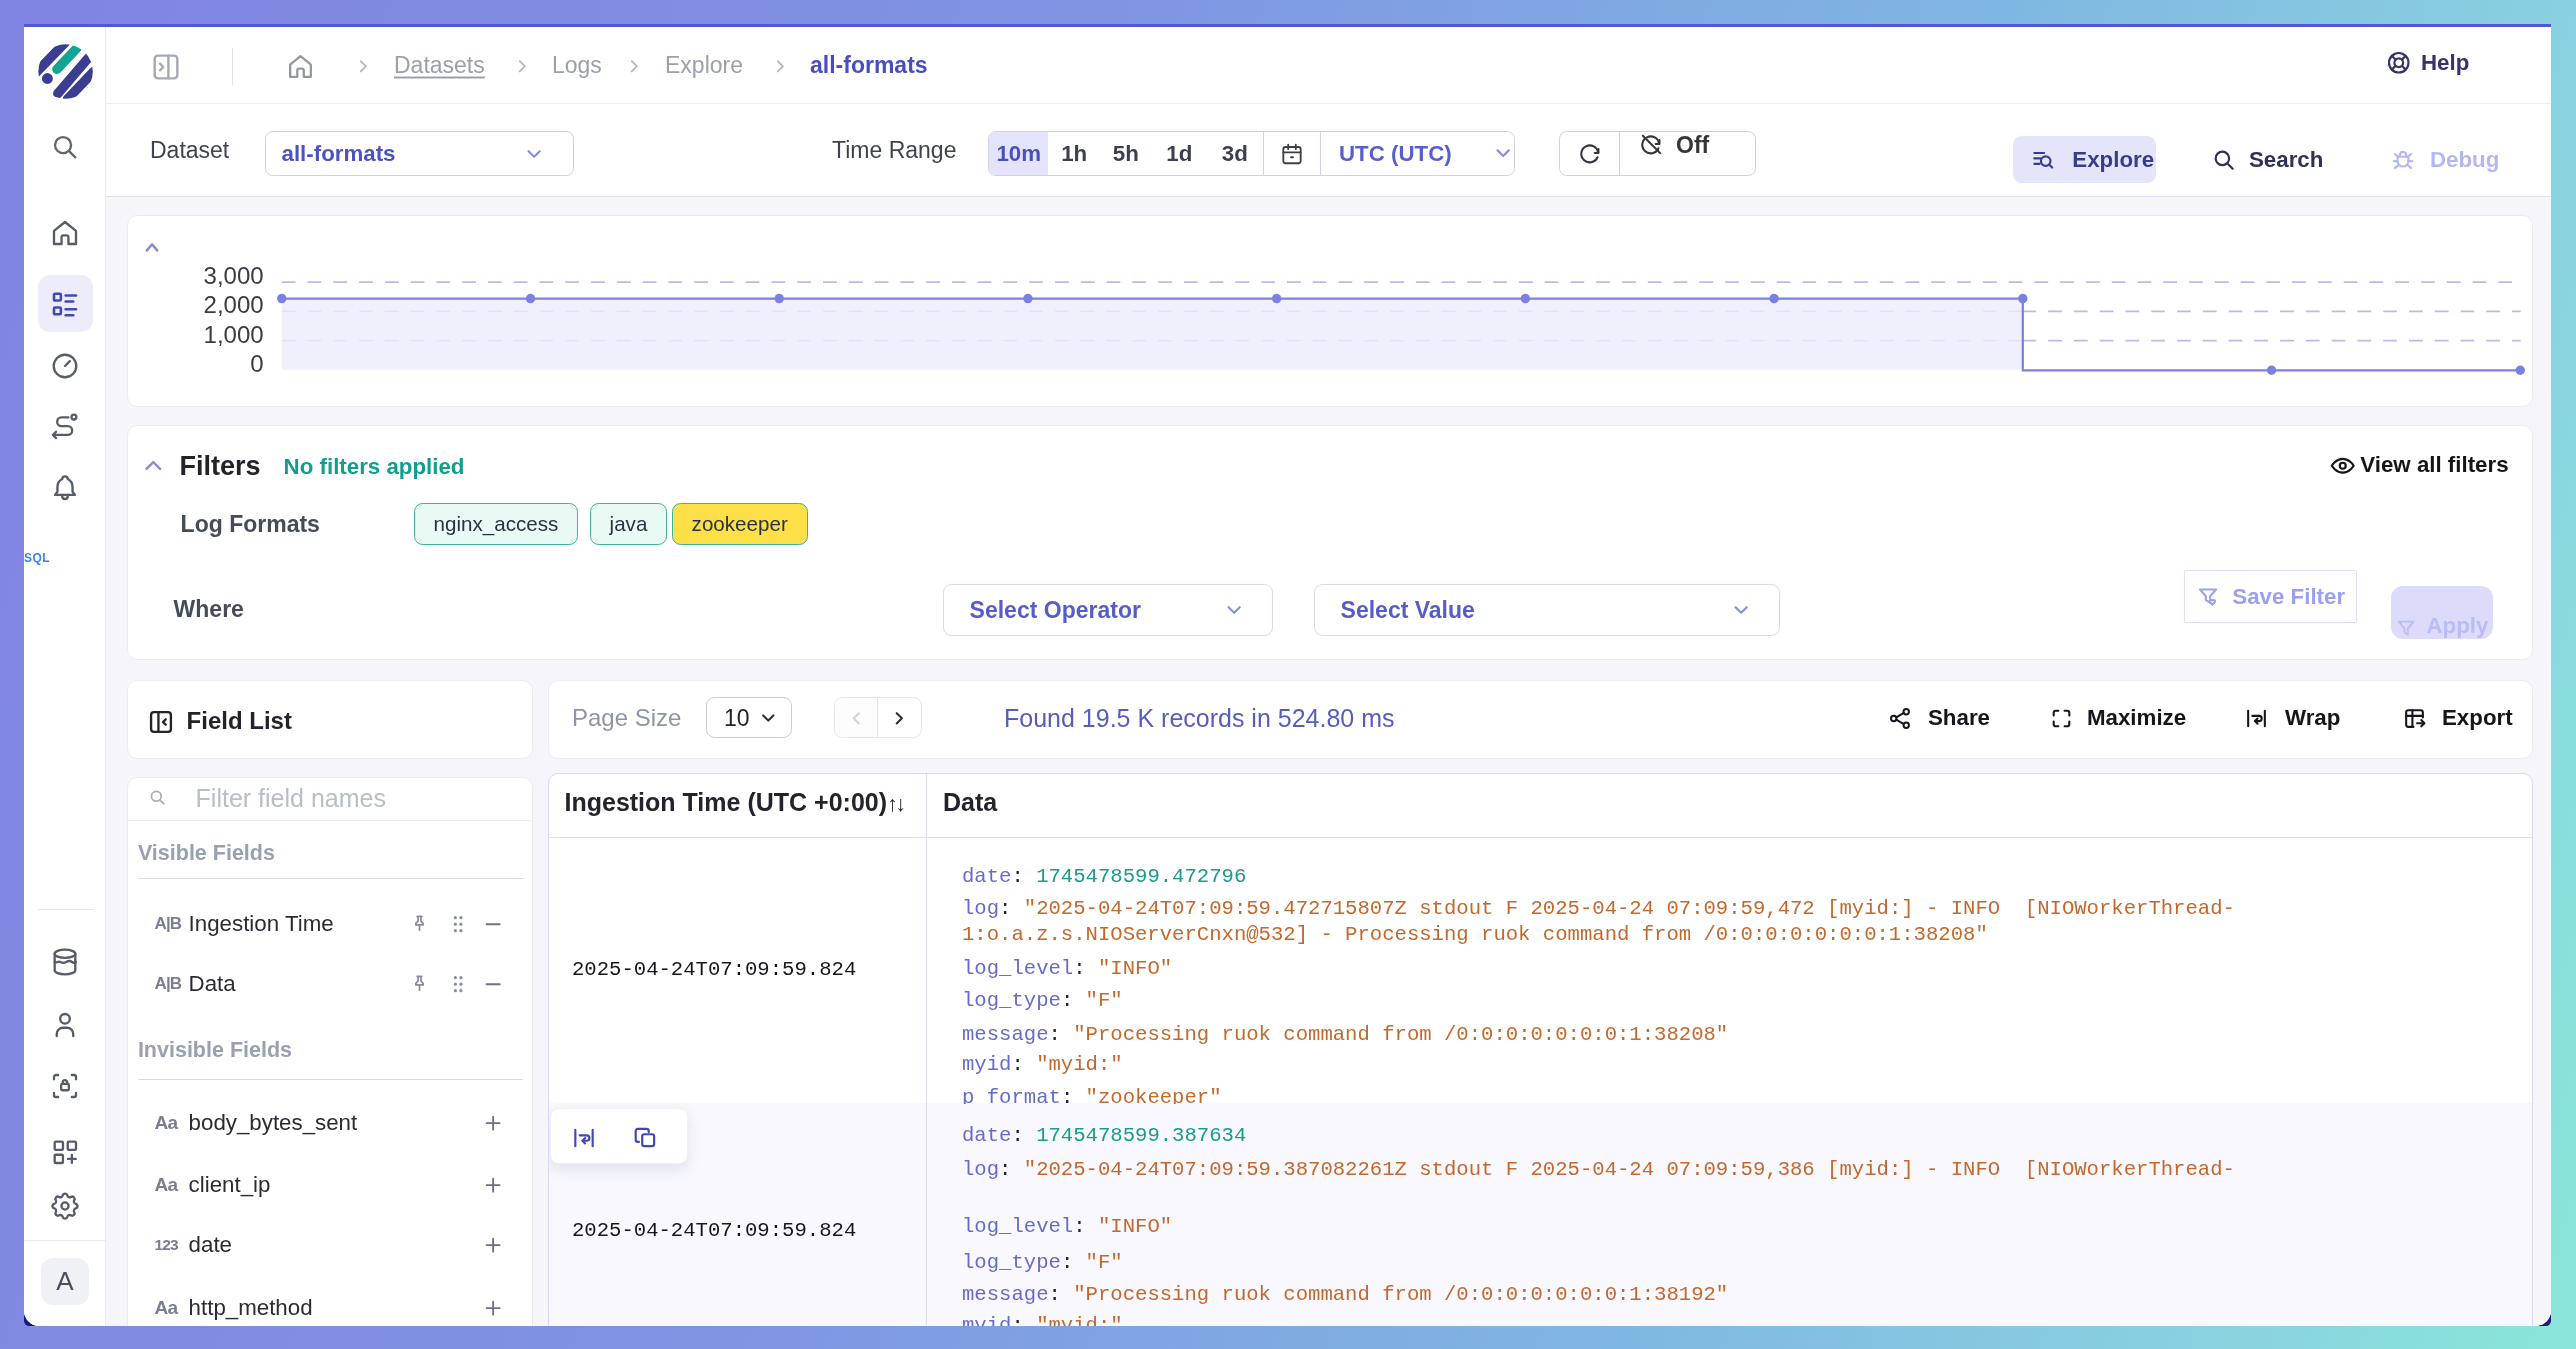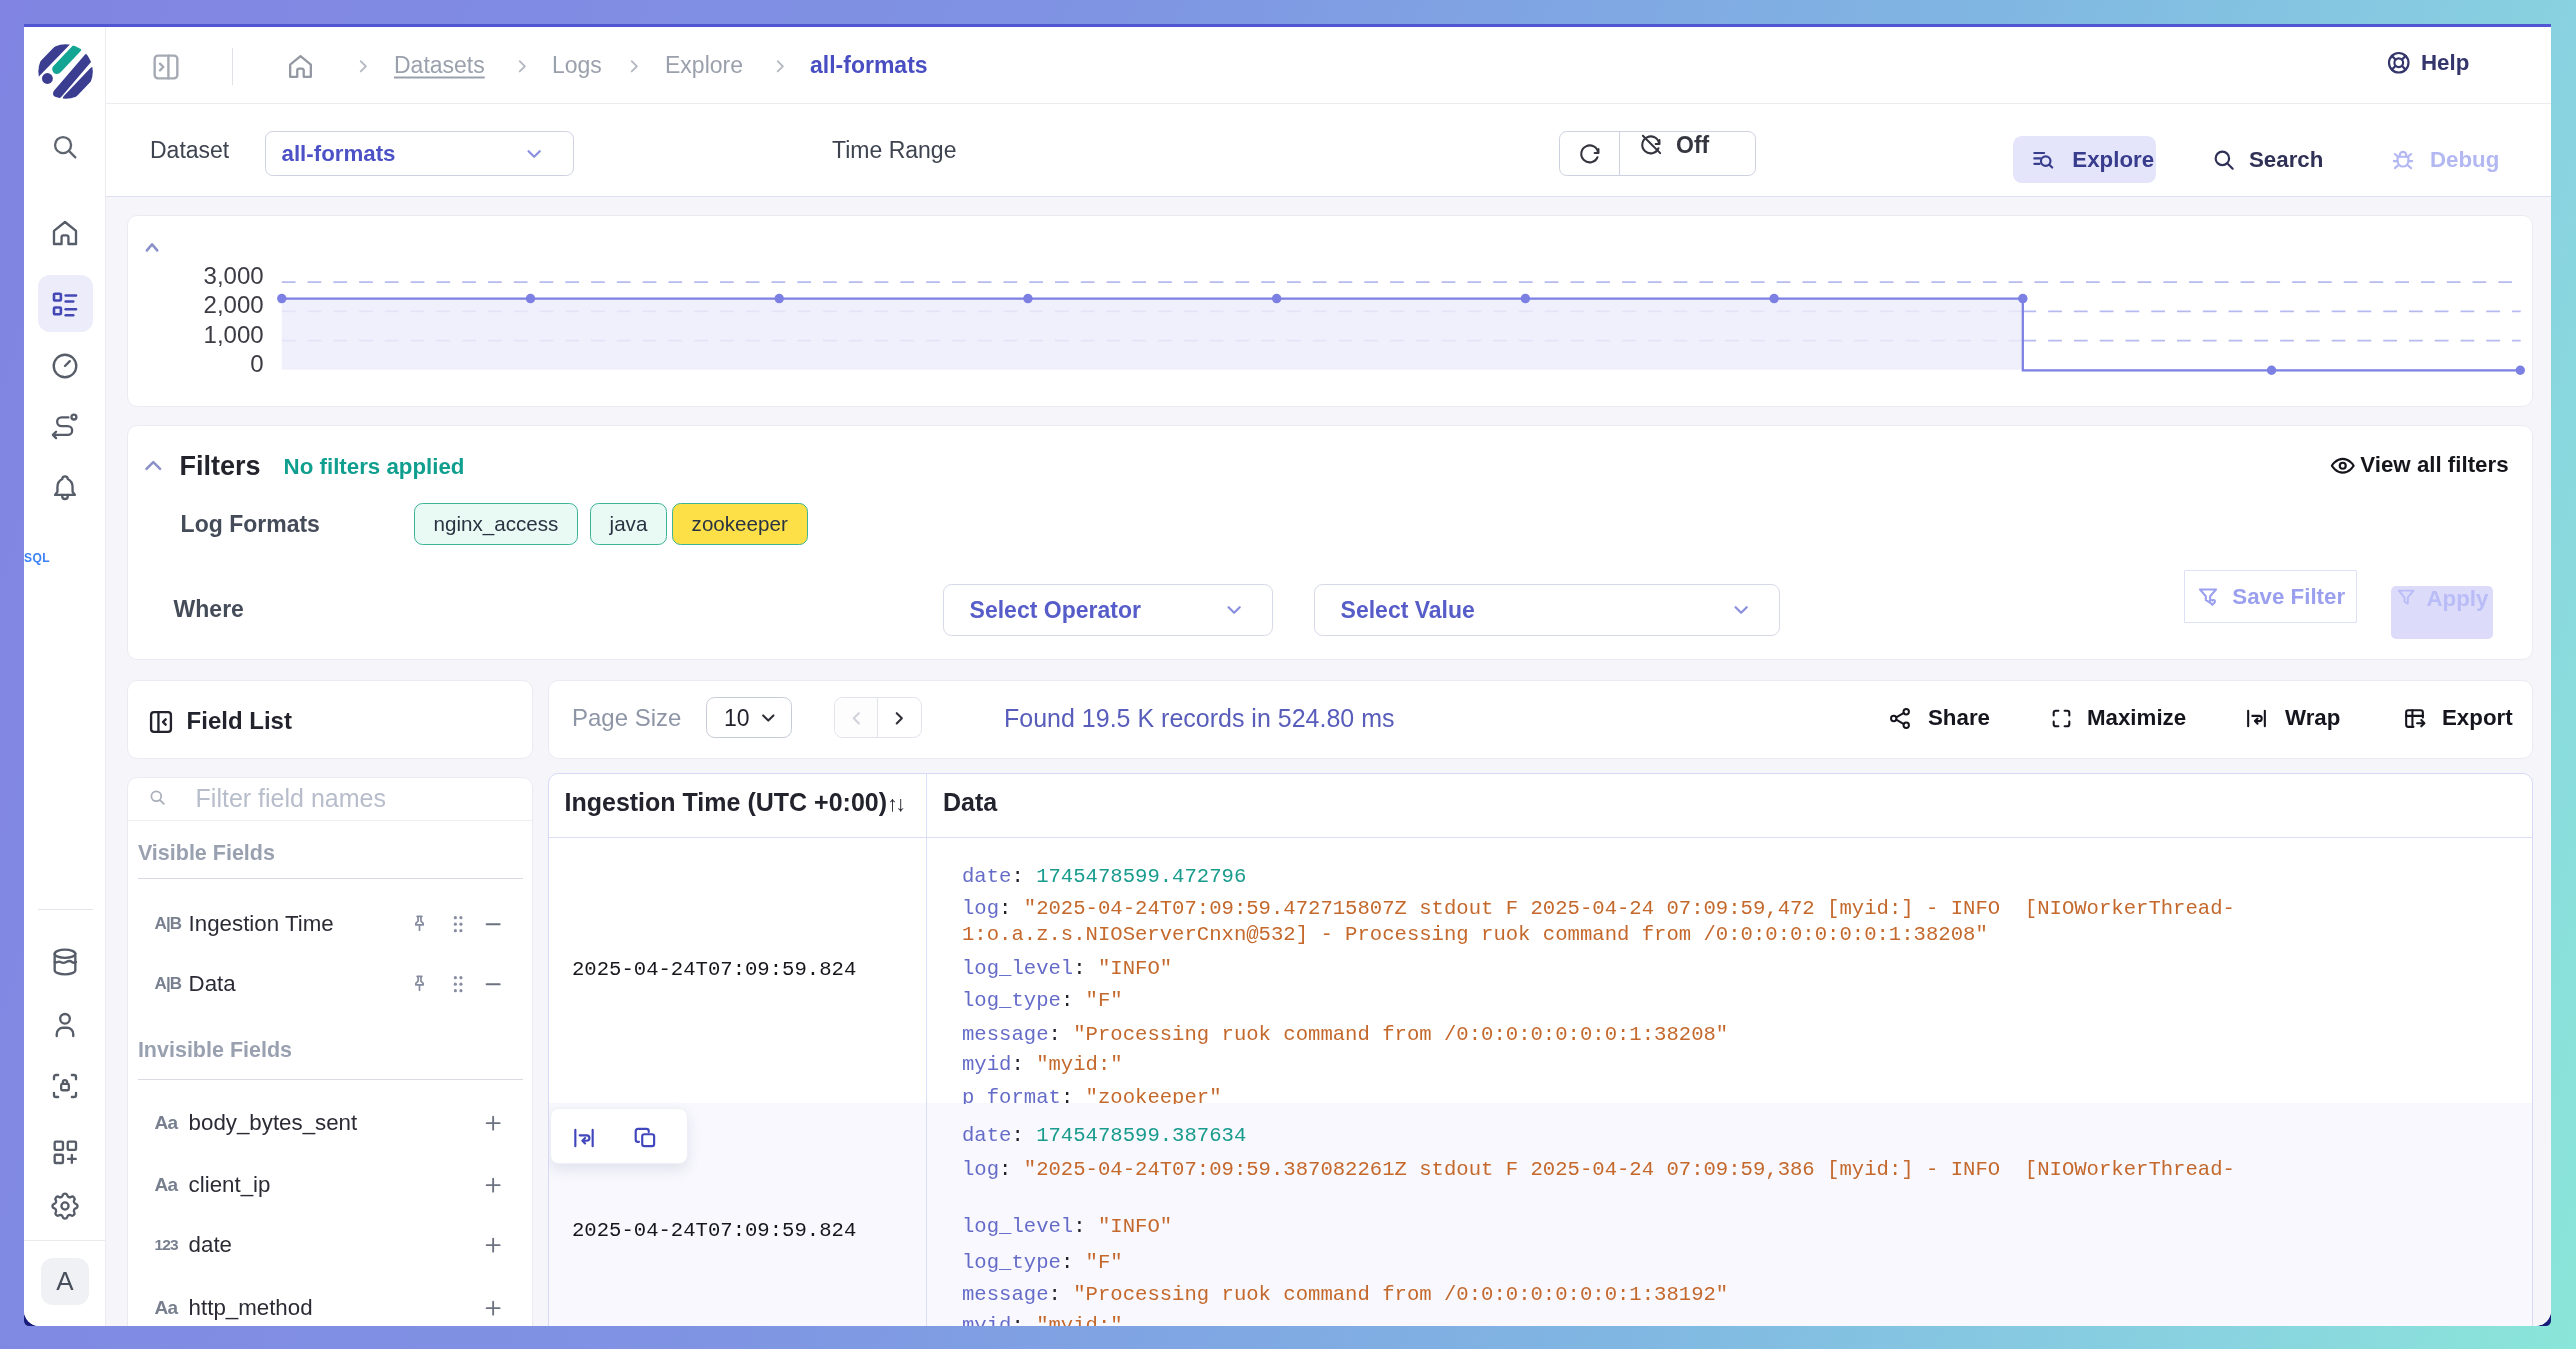--- a/index.html
+++ b/index.html
@@ -180,20 +180,41 @@
   </div>
   <div class="abs" id="toolbar">
     <div class="tlabel" style="left:44px;">Dataset</div>
     <div class="ctrl" style="left:159px;top:27px;width:309px;">
       <div class="abs nowrap" style="left:15.5px;top:50%;transform:translateY(-50%);font-size:22.3px;font-weight:700;color:#4c51c6;">all-formats</div>
       <svg class="abs" style="right:27.5px;top:50%;transform:translateY(-50%);" width="22.3" height="22.3" viewBox="0 0 24 24" fill="none" stroke="#8a90dd" stroke-width="2.4" stroke-linecap="round" stroke-linejoin="round">
           <path d="M6 9l6 6 6-6"></path>
         </svg>
     </div>
     <div class="tlabel" style="left:726px;">Time Range</div>
+    <div class="ctrl" style="left:882px;top:27px;width:527px;display:flex;align-items:stretch;overflow:hidden;">
+      <div style="width:60px;background:#e3e4fb;display:flex;align-items:center;justify-content:center;font-size:22.3px;font-weight:700;color:#4a4fbe;">10m</div>
+      <div style="width:52px;display:flex;align-items:center;justify-content:center;font-size:22.3px;font-weight:700;color:#3c3f4e;">1h</div>
+      <div style="width:52px;display:flex;align-items:center;justify-content:center;font-size:22.3px;font-weight:700;color:#3c3f4e;">5h</div>
+      <div style="width:56px;display:flex;align-items:center;justify-content:center;font-size:22.3px;font-weight:700;color:#3c3f4e;">1d</div>
+      <div style="width:57px;display:flex;align-items:center;justify-content:center;font-size:22.3px;font-weight:700;color:#3c3f4e;border-right:1.3px solid #ced2e0;">3d</div>
+      <div style="width:58px;display:flex;align-items:center;justify-content:center;border-right:1.3px solid #ced2e0;">
+        <svg width="26" height="26" viewBox="0 0 24 24" fill="none" stroke="#3c3f4e" stroke-width="1.7" stroke-linecap="round" stroke-linejoin="round">
+          <rect x="4" y="5.5" width="16" height="15" rx="2"></rect>
+          <line x1="8.5" y1="3.5" x2="8.5" y2="7.5"></line>
+            <line x1="15.5" y1="3.5" x2="15.5" y2="7.5"></line>
+          <line x1="4" y1="10.5" x2="20" y2="10.5"></line>
+            <line x1="11" y1="15" x2="13" y2="15"></line>
+        </svg>
+      </div>
+      <div style="flex:1;display:flex;align-items:center;padding-left:18px;font-size:22.3px;font-weight:600;color:#585dd0;white-space:nowrap;">UTC (UTC)
+        <svg style="margin-left:40px;" width="22.3" height="22.3" viewBox="0 0 24 24" fill="none" stroke="#8a90dd" stroke-width="2.4" stroke-linecap="round" stroke-linejoin="round">
+            <path d="M6 9l6 6 6-6"></path>
+          </svg>
+      </div>
+    </div>
     <div class="ctrl" style="left:1453px;top:27px;width:197px;display:flex;align-items:stretch;">
       <div style="width:60px;display:flex;align-items:center;justify-content:center;border-right:1.3px solid #ced2e0;">
         <svg width="26" height="26" viewBox="0 0 24 24" fill="none" stroke="#34353f" stroke-width="1.9" stroke-linecap="round" stroke-linejoin="round">
           <path d="M19.5 11a7.8 7.8 0 1 0-.6 4"></path>
             <path d="M19.8 7.5V11h-3.5"></path>
         </svg>
       </div>
       <div style="flex:1;display:flex;align-items:flex-start;justify-content:flex-start;padding-left:18px;gap:12px;">
         <svg width="26" height="26" viewBox="0 0 24 24" fill="none" stroke="#34353f" stroke-width="1.9" stroke-linecap="round" stroke-linejoin="round">
           <path d="M19.5 11a7.8 7.8 0 1 0-.6 4"></path>
@@ -293,21 +314,21 @@
             <path d="M6 9l6 6 6-6"></path>
           </svg>
       </div>
       <div class="abs" style="left:2056px;top:144px;width:173px;height:53px;border:1.7px solid #dde0f6;border-radius:1px;display:flex;align-items:center;justify-content:center;gap:11.2px;">
         <svg width="26" height="26" viewBox="0 0 24 24" fill="none" stroke="#9aa0ee" stroke-width="1.9" stroke-linecap="round" stroke-linejoin="round">
           <path d="M4.5 5h15l-5.5 6.3v5.9l-4-2.4v-3.5z"></path>
           <path d="M13.9 17.1c-.7-.8-.35-2.1.75-2.35.55-.12 1.1.1 1.35.55.25-.45.8-.67 1.35-.55 1.1.25 1.45 1.55.75 2.35l-2.1 2.1z" fill="#fff"></path>
         </svg>
         <span style="font-size:22.3px;font-weight:600;color:#9aa0ee;">Save Filter</span>
       </div>
-      <div class="abs" style="left:2263px;top:160px;width:102px;height:53px;background:#dcdcfa;border-radius:5px;display:flex;align-items:flex-start;justify-content:center;gap:9.5px;">
+      <div class="abs" style="left:2263px;top:160px;width:102px;height:53px;background:#dcdcfa;border-radius:12px;display:flex;align-items:flex-end;justify-content:center;gap:9.5px;">
         <svg width="22.3" height="22.3" viewBox="0 0 24 24" fill="none" stroke="#b9bcf6" stroke-width="2" stroke-linecap="round" stroke-linejoin="round">
             <path d="M4 5h16l-6.2 7.2V19l-3.6-2.2v-4.6z"></path>
           </svg>
         <span style="font-size:22.3px;font-weight:600;color:#b9bcf6;">Apply</span>
       </div>
     </div>
 
     <div class="card" style="left:20.6px;top:483px;width:406px;height:79px;">
       <svg class="abs" style="left:19px;top:27px;" width="28" height="28" viewBox="0 0 24 24" fill="none" stroke="#23232e" stroke-width="2" stroke-linecap="round" stroke-linejoin="round">
         <rect x="3.5" y="3.5" width="17" height="17" rx="2.5"></rect>

